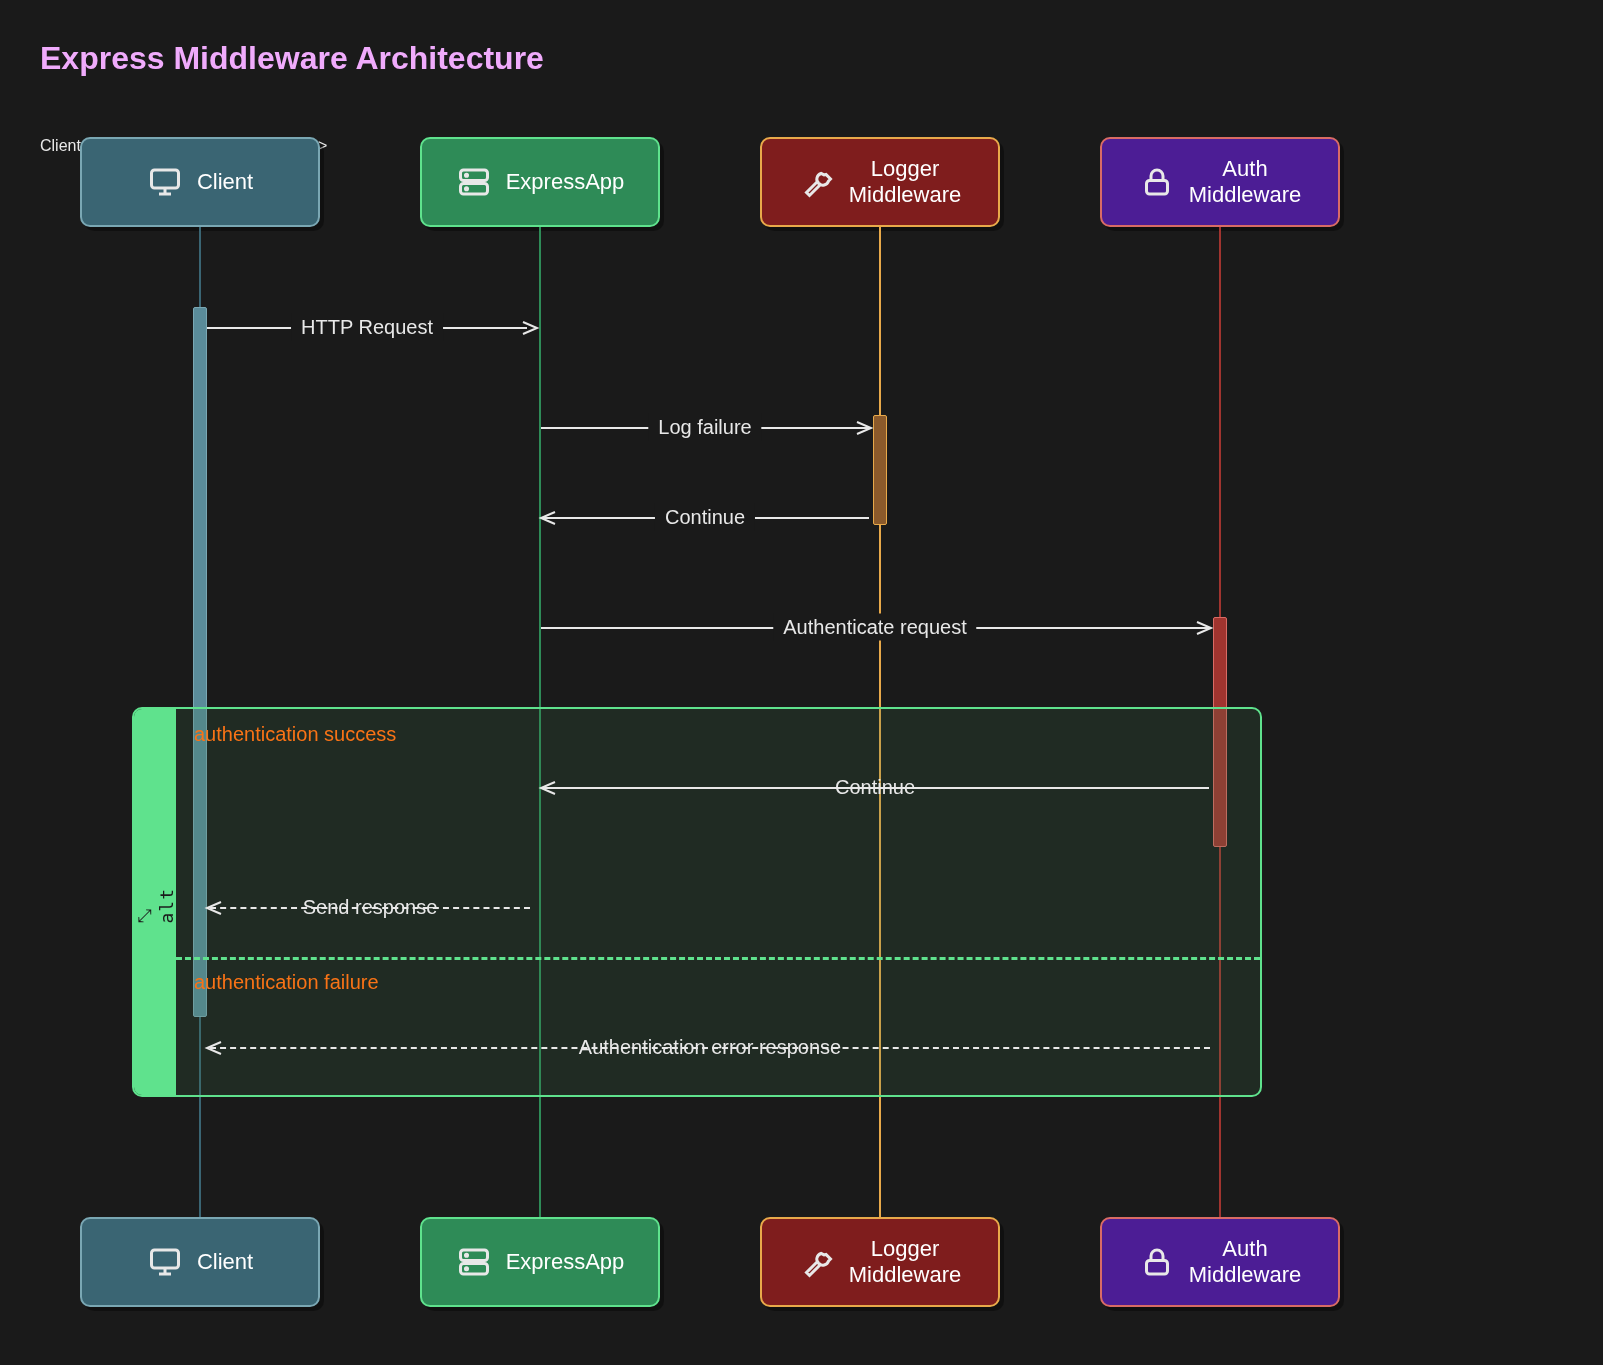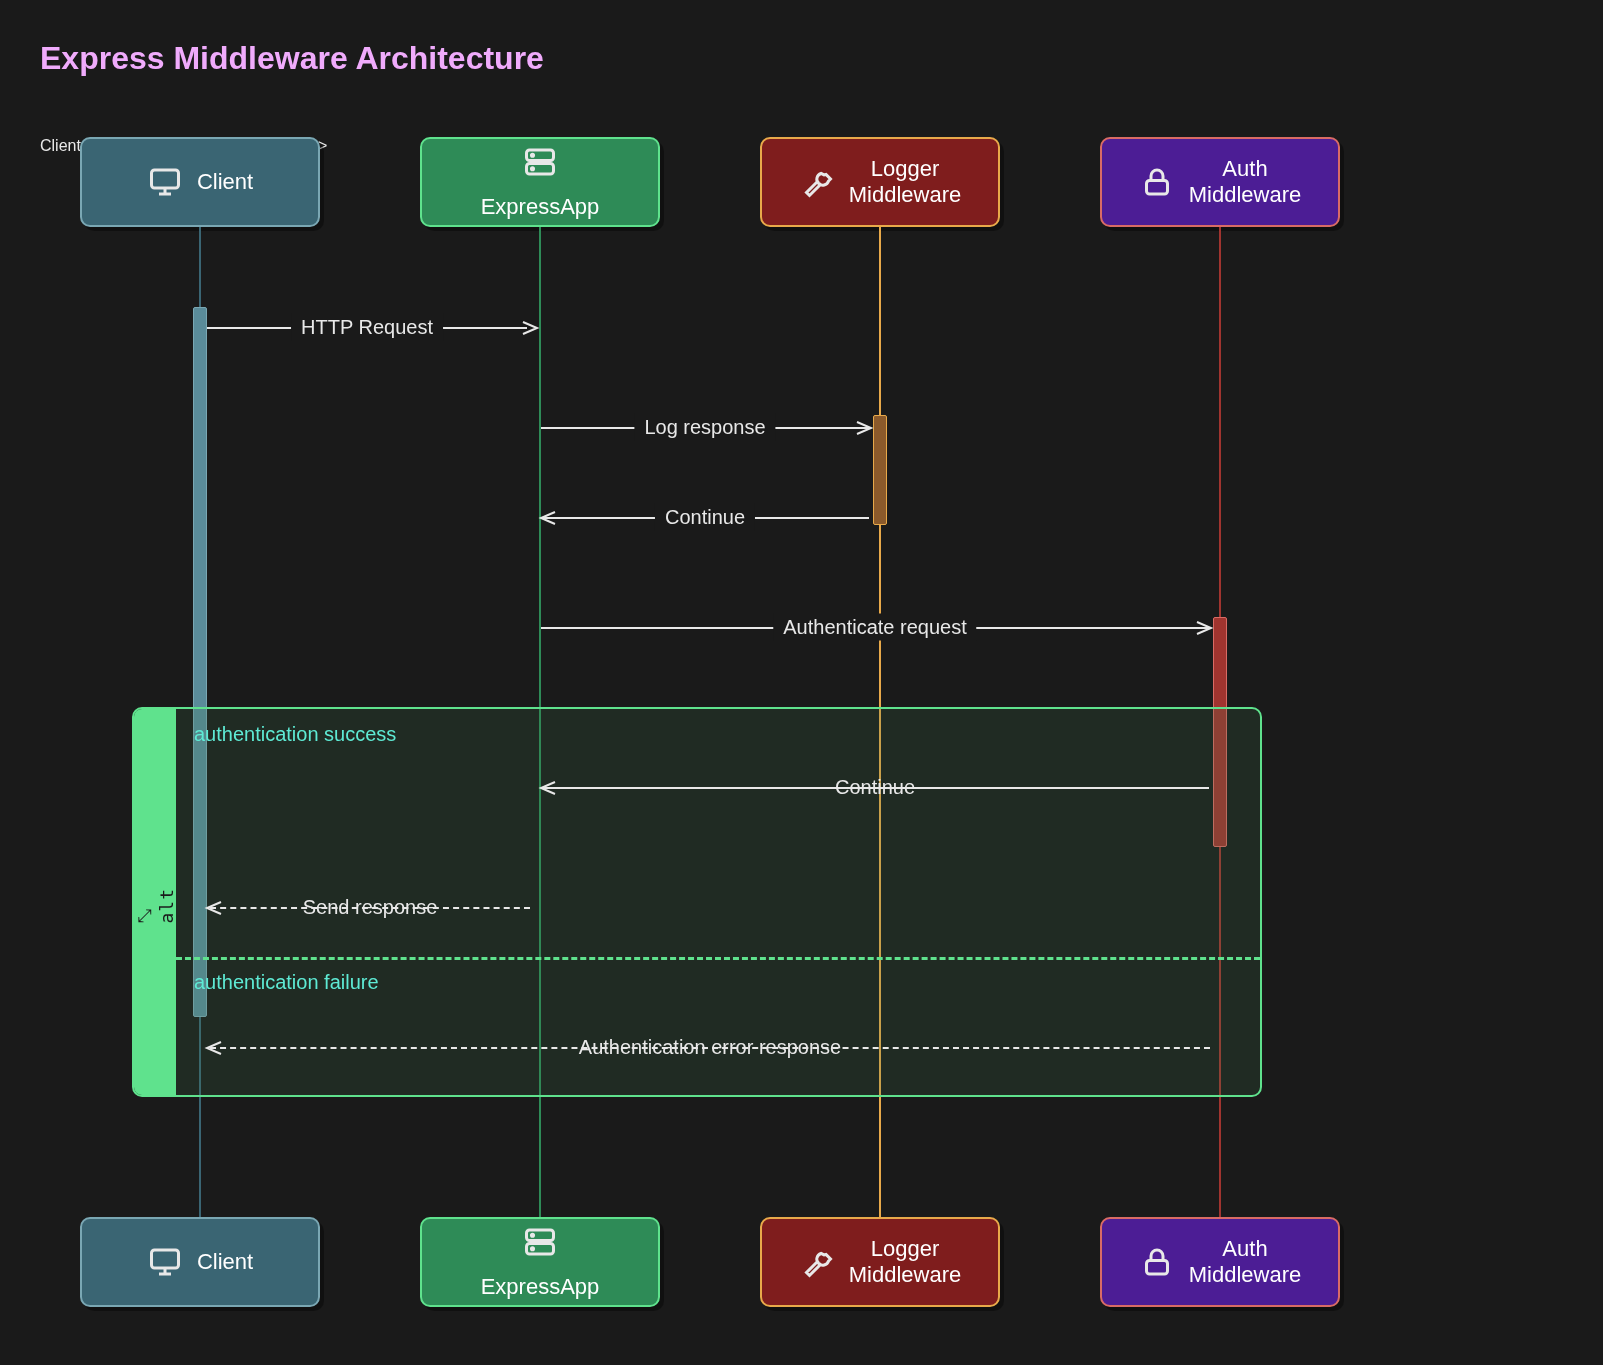--- a/index.html
+++ b/index.html
@@ -32,21 +32,21 @@
     justify-content: center;
     gap: 14px;
     color: #fff;
     font-size: 22px;
     box-shadow: 4px 4px 0 rgba(0,0,0,.35);
     border: 2px solid;
   }
   .participant.two-line { flex-direction: row; text-align: center; line-height: 1.2; }
   .participant .label { white-space: pre-line; text-align: center; }
   .p-client { background:#3a6573; border-color:#7aa7b3; }
-  .p-express { background:#2e8b57; border-color:#5fe28d;flex-direction:column; }
+  .p-express { background:#2e8b57; border-color:#5fe28d; }
   .p-logger { background:#7f1d1d; border-color:#e8a94a; }
   .p-auth   { background:#4c1d95; border-color:#d96b65; }
   .icon { width: 36px; height: 36px; flex-shrink:0; }
   .lifeline {
     position: absolute;
     width: 2px;
     top: 90px;
     background: currentColor;
   }
   .activation {
@@ -95,21 +95,21 @@
   .alt-branch-icon {
     display:inline-block;
     font-family: monospace;
     font-size: 14px;
     color:#1a1a1a;
     transform: rotate(-90deg) translateX(6px);
   }
   .alt-cond {
     position: absolute;
     font-size: 20px;
-    color: #5eead4;
+    color: #f97316;
   }
   .alt-divider {
     position: absolute;
     left: 42px; right: 0;
     border-top: 3px dashed #5fe28d;
   }
 </style>
 </head>
 <body>
 
@@ -172,21 +172,21 @@
   <svg style="position:absolute; left:481px; top:181px; width:20px; height:20px;" viewBox="0 0 20 20">
       <path d="M2 4 L16 10 L2 16" fill="none" stroke="#e8e8e8" stroke-width="2"></path>
     </svg>
   <div class="msg-label" style="left:327px; top:190px;">HTTP Request</div>
 
   
   <div class="msg" style="left:501px; top:290px; width:328px;"></div>
   <svg style="position:absolute; left:815px; top:281px; width:20px; height:20px;" viewBox="0 0 20 20">
       <path d="M2 4 L16 10 L2 16" fill="none" stroke="#e8e8e8" stroke-width="2"></path>
     </svg>
-  <div class="msg-label" style="left:665px; top:290px;">Log response</div>
+  <div class="msg-label" style="left:665px; top:290px;">Log failure</div>
 
   
   <div class="msg" style="left:501px; top:380px; width:328px;"></div>
   <svg style="position:absolute; left:497px; top:371px; width:20px; height:20px;" viewBox="0 0 20 20">
       <path d="M18 4 L4 10 L18 16" fill="none" stroke="#e8e8e8" stroke-width="2"></path>
     </svg>
   <div class="msg-label" style="left:665px; top:380px;">Continue</div>
 
   
   <div class="msg" style="left:501px; top:490px; width:668px;"></div>

